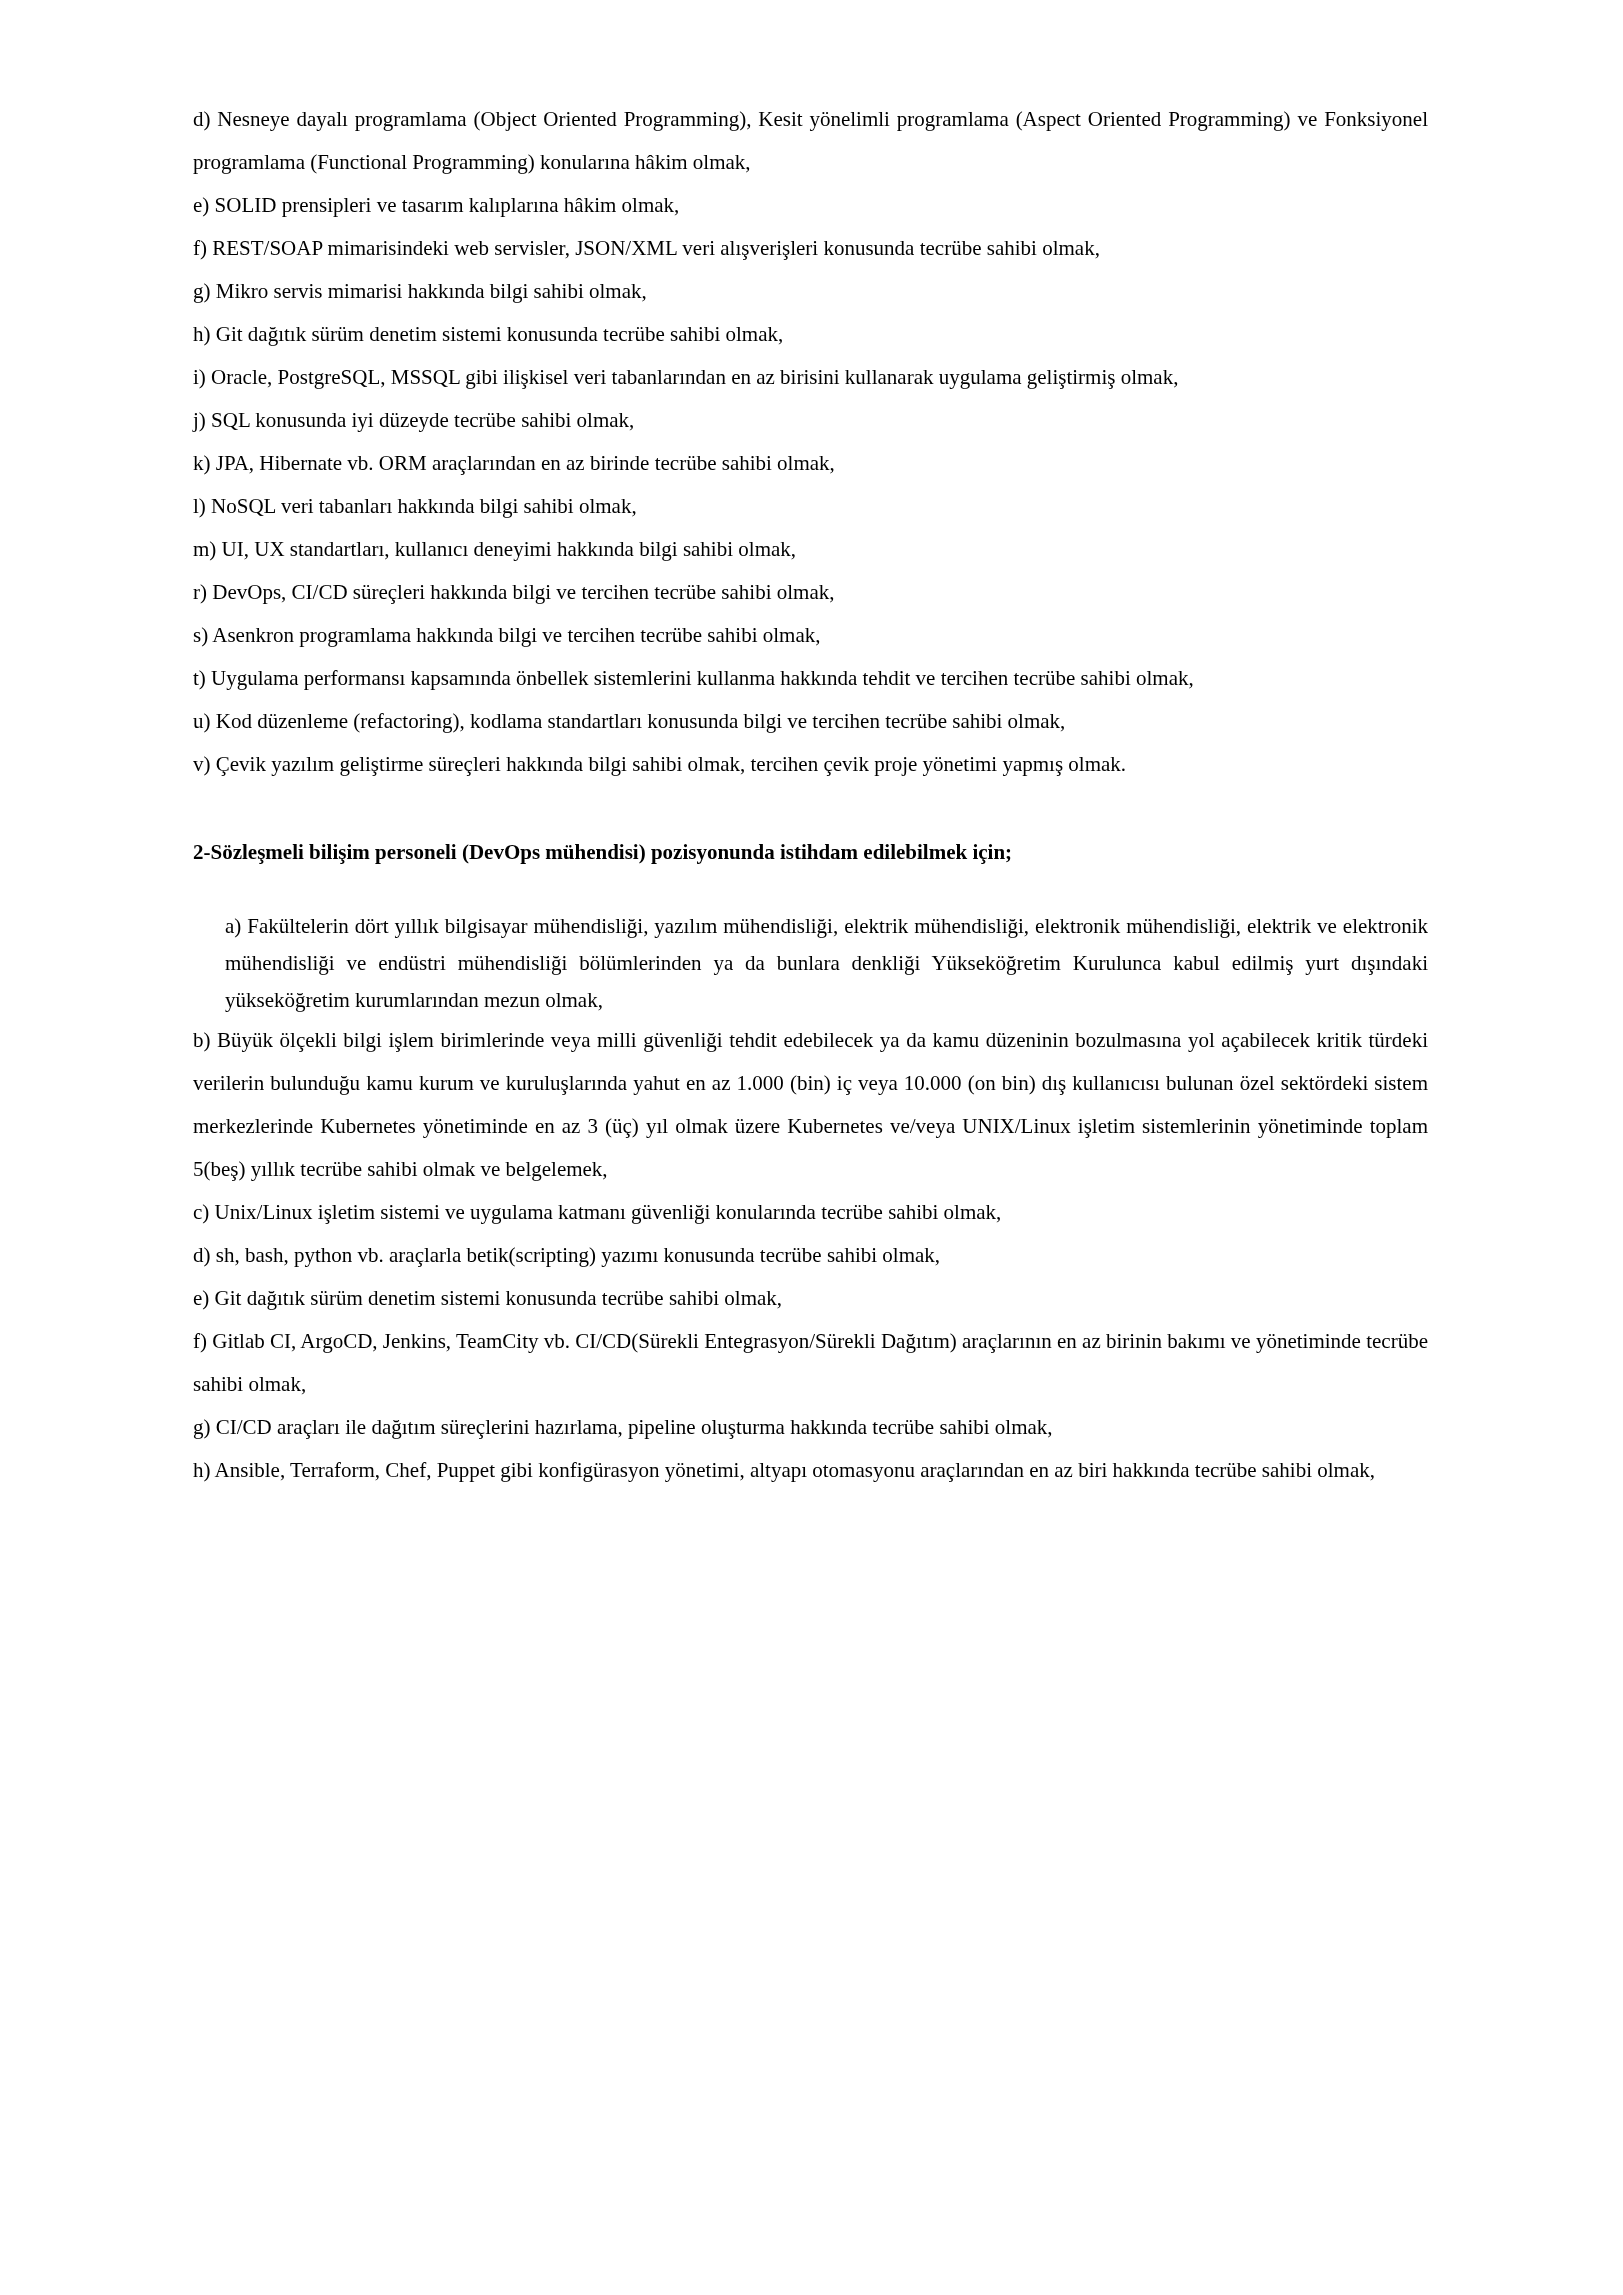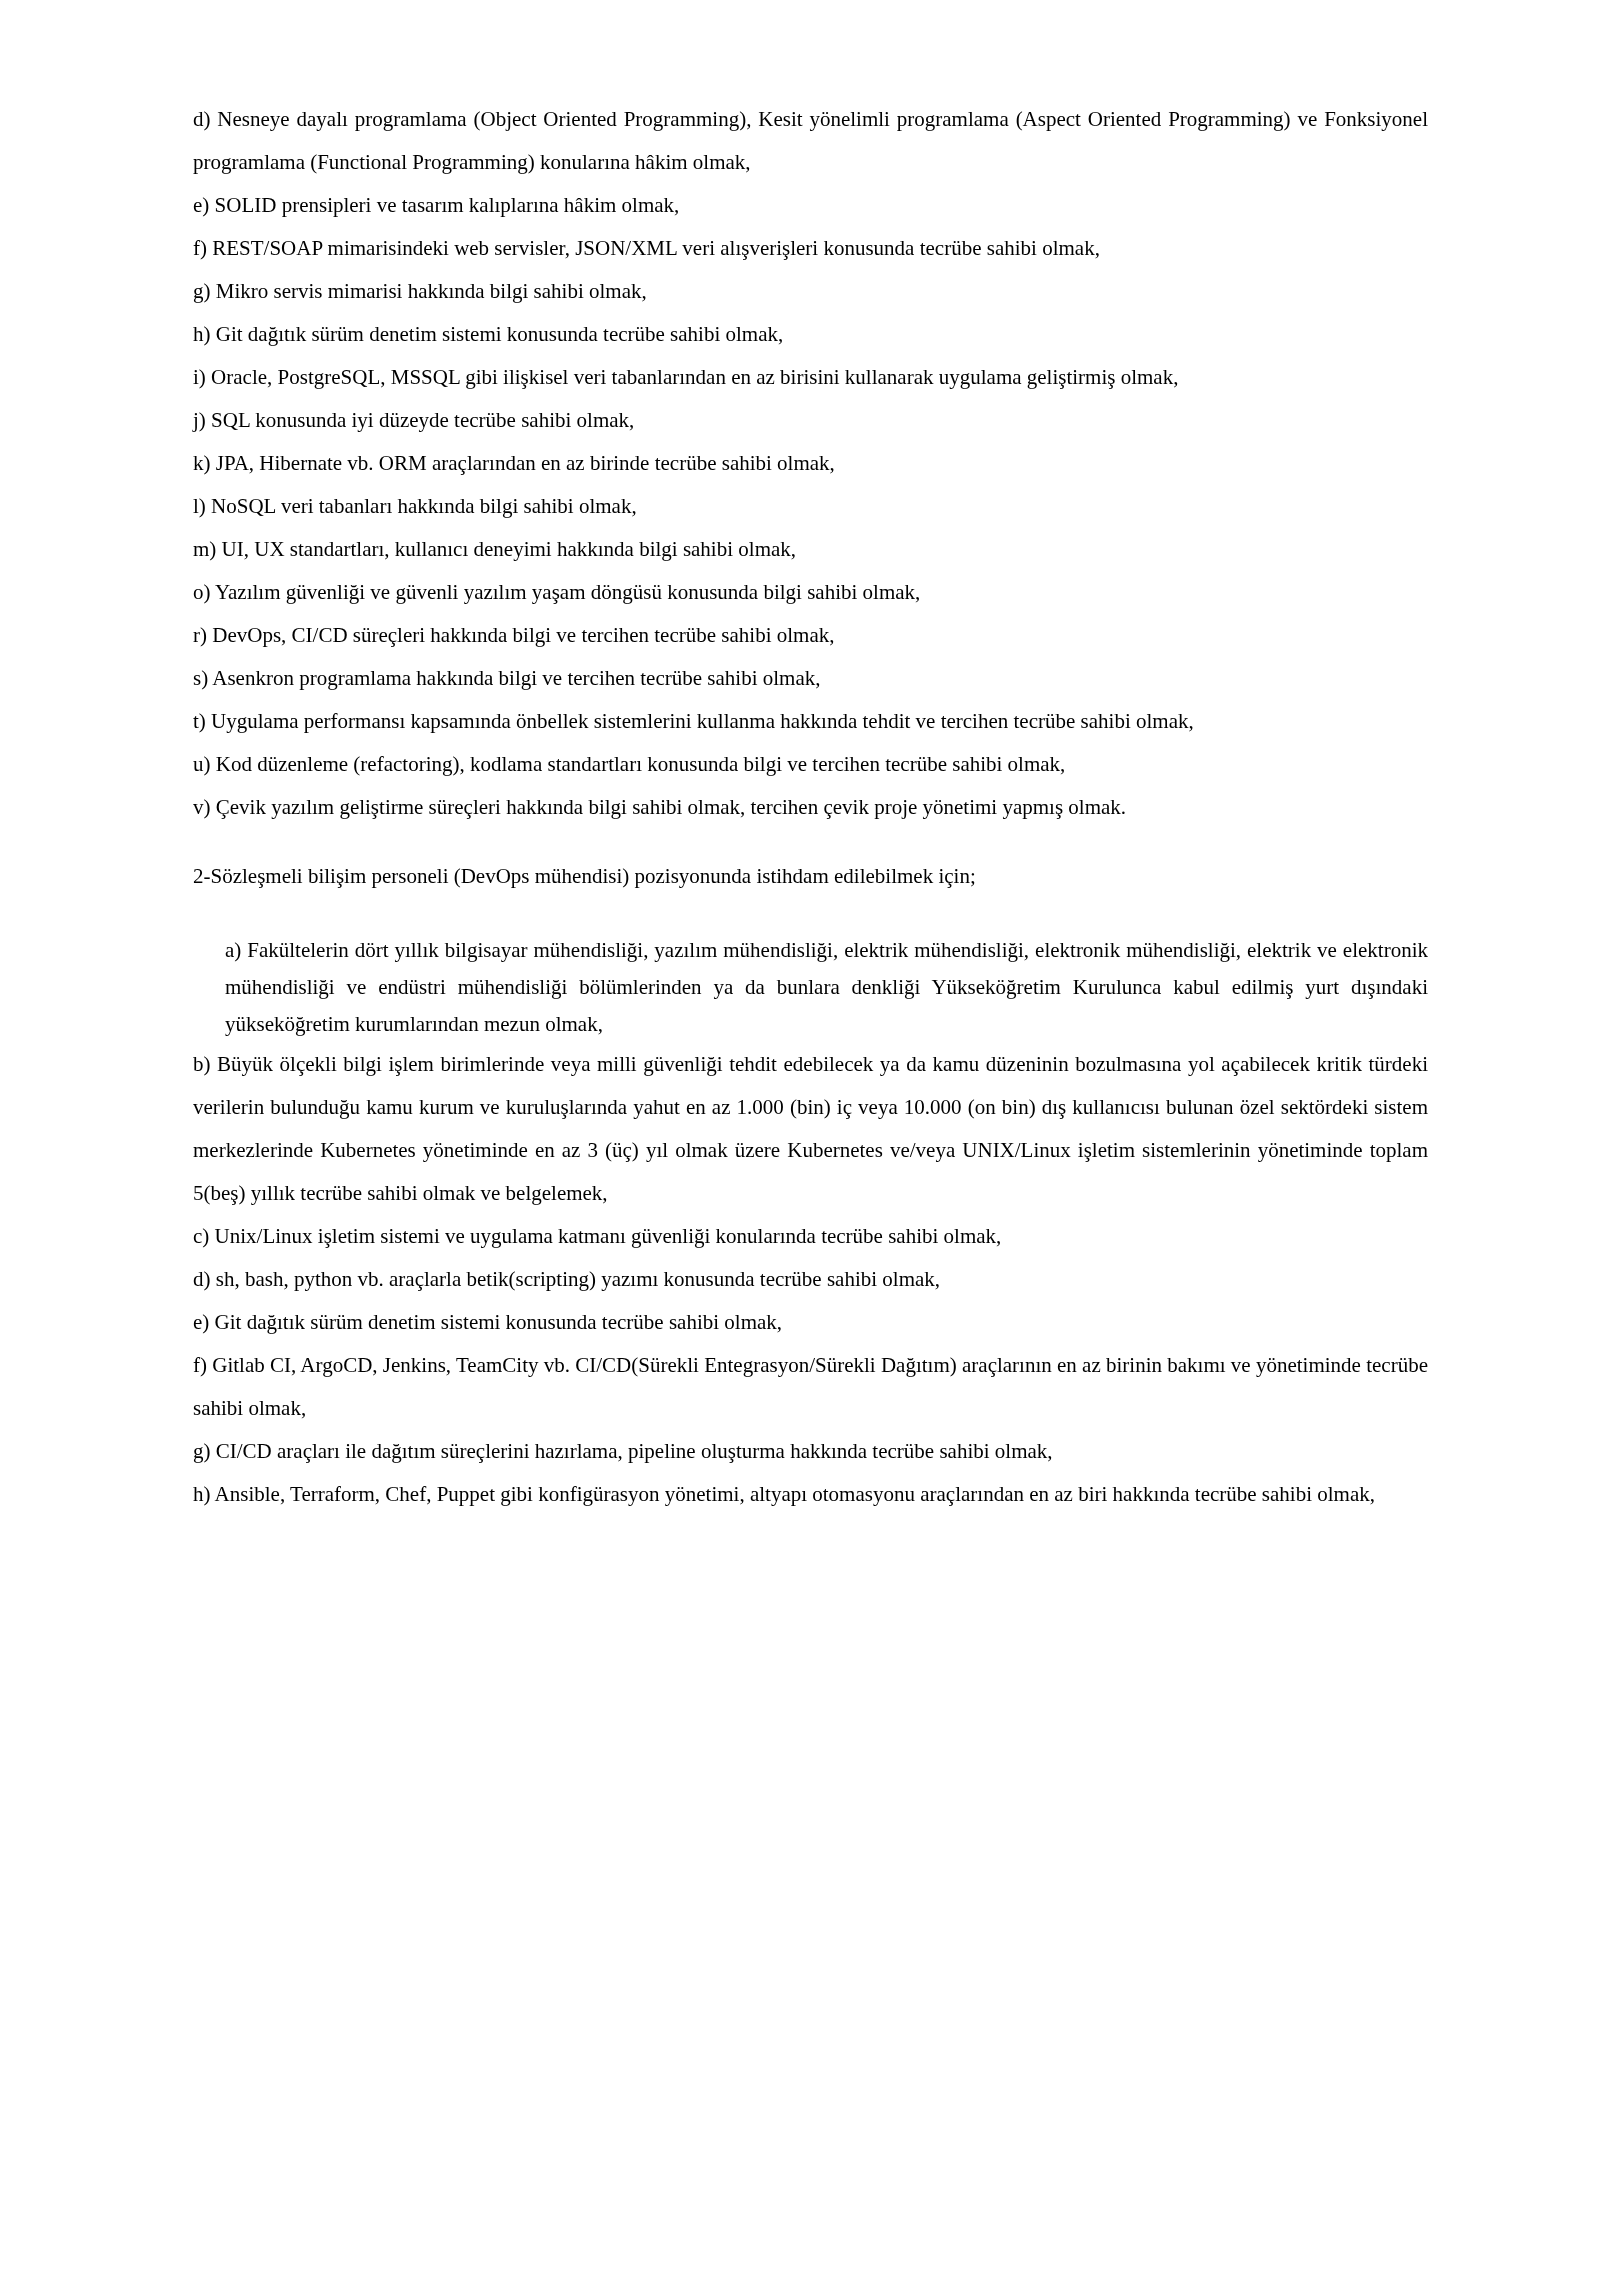--- a/index.html
+++ b/index.html
@@ -4,41 +4,40 @@
 <style>
   html, body { margin: 0; padding: 0; background: #ffffff; }
   body { width: 1623px; height: 2295px; position: relative; overflow: hidden; }
   .page {
     position: absolute; left: 193px; top: 98px; width: 1235px;
     font-family: "Liberation Serif", "DejaVu Serif", serif;
     font-size: 21px; color: #000000;
   }
   .item { margin: 0; text-align: justify; line-height: 43px; }
   .heading {
-    font-weight: normal; text-align: justify; line-height: 37px;
-    margin-top: 29px; margin-bottom: 37px;
+    font-weight: bold; text-align: justify; line-height: 37px;
+    margin-top: 48px; margin-bottom: 37px;
   }
   .tight { line-height: 37px; margin-left: 32px; }
 </style>
 </head>
 <body>
 
 <div class="page">
   <div>
     <p class="item">d) Nesneye dayalı programlama (Object Oriented Programming), Kesit yönelimli programlama (Aspect Oriented Programming) ve Fonksiyonel programlama (Functional Programming) konularına hâkim olmak,</p>
     <p class="item">e) SOLID prensipleri ve tasarım kalıplarına hâkim olmak,</p>
     <p class="item">f) REST/SOAP mimarisindeki web servisler, JSON/XML veri alışverişleri konusunda tecrübe sahibi olmak,</p>
     <p class="item">g) Mikro servis mimarisi hakkında bilgi sahibi olmak,</p>
     <p class="item">h) Git dağıtık sürüm denetim sistemi konusunda tecrübe sahibi olmak,</p>
     <p class="item">i) Oracle, PostgreSQL, MSSQL gibi ilişkisel veri tabanlarından en az birisini kullanarak uygulama geliştirmiş olmak,</p>
     <p class="item">j) SQL konusunda iyi düzeyde tecrübe sahibi olmak,</p>
     <p class="item">k) JPA, Hibernate vb. ORM araçlarından en az birinde tecrübe sahibi olmak,</p>
     <p class="item">l) NoSQL veri tabanları hakkında bilgi sahibi olmak,</p>
     <p class="item">m) UI, UX standartları, kullanıcı deneyimi hakkında bilgi sahibi olmak,</p>
-    <p class="item">o) Yazılım güvenliği ve güvenli yazılım yaşam döngüsü konusunda bilgi sahibi olmak,</p>
     <p class="item">r) DevOps, CI/CD süreçleri hakkında bilgi ve tercihen tecrübe sahibi olmak,</p>
     <p class="item">s) Asenkron programlama hakkında bilgi ve tercihen tecrübe sahibi olmak,</p>
     <p class="item">t) Uygulama performansı kapsamında önbellek sistemlerini kullanma hakkında tehdit ve tercihen tecrübe sahibi olmak,</p>
     <p class="item">u) Kod düzenleme (refactoring), kodlama standartları konusunda bilgi ve tercihen tecrübe sahibi olmak,</p>
     <p class="item">v) Çevik yazılım geliştirme süreçleri hakkında bilgi sahibi olmak, tercihen çevik proje yönetimi yapmış olmak.</p>
   </div>
 
   <p class="heading">2-Sözleşmeli bilişim personeli (DevOps mühendisi) pozisyonunda istihdam edilebilmek için;</p>
 
   <div>

